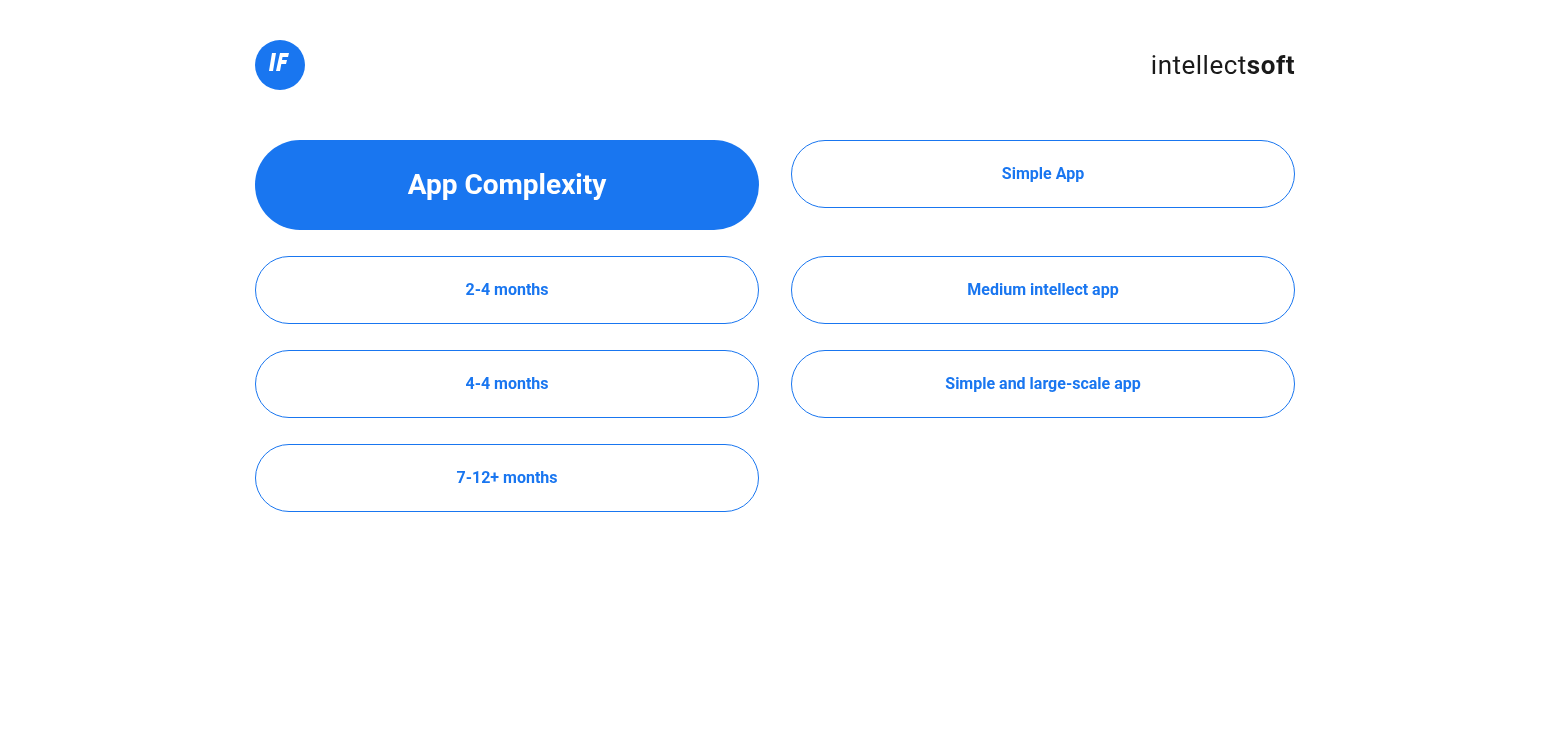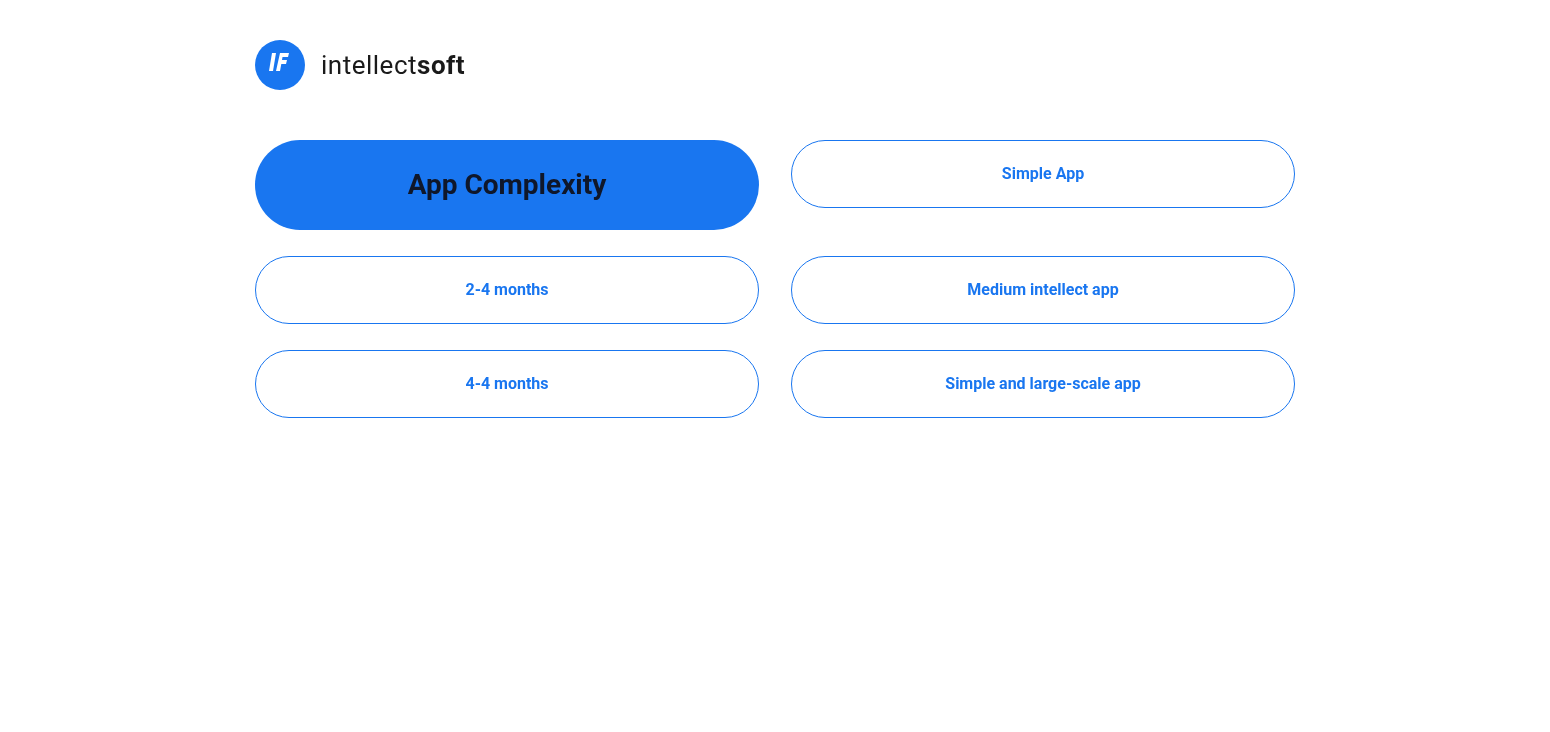--- a/index.html
+++ b/index.html
@@ -15,21 +15,21 @@
       padding: 40px 0;
     }
     .container {
       max-width: 1280px;
       margin: 0 auto;
       padding: 0 120px;
     }
     .logo-row {
       display: flex;
       align-items: center;
-      justify-content: flex-start;
+      justify-content: space-between;
       gap: 16px;
       margin-bottom: 50px;
     }
     .logo-circle {
       width: 50px;
       height: 50px;
       border-radius: 50%;
       background: #1976f0;
       display: flex;
       align-items: center;
@@ -64,21 +64,21 @@
       display: flex;
       align-items: center;
       justify-content: center;
       font-weight: 700;
       font-size: 16px;
       line-height: 1.2;
       padding: 0 20px;
     }
     .pill.header {
       background: #1976f0;
-      color: #0f172a;
+      color: #ffffff;
       height: 90px;
       font-size: 28px;
     }
     .pill.cell {
       background: #ffffff;
       color: #1976f0;
       border: 1.5px solid #1976f0;
       height: 68px;
     }
   </style>
@@ -105,16 +105,17 @@
 
     <div class="pill header">App Complexity</div>
 
     <div class="pill cell">Simple App</div>
     <div class="pill cell">2-4 months</div>
 
     <div class="pill cell">Medium intellect app</div>
     <div class="pill cell">4-4 months</div>
 
     <div class="pill cell">Simple and large-scale app</div>
+    <div class="pill cell">7-12+ months</div>
 
   </div>
 
 </div>
 
 </body></html>

